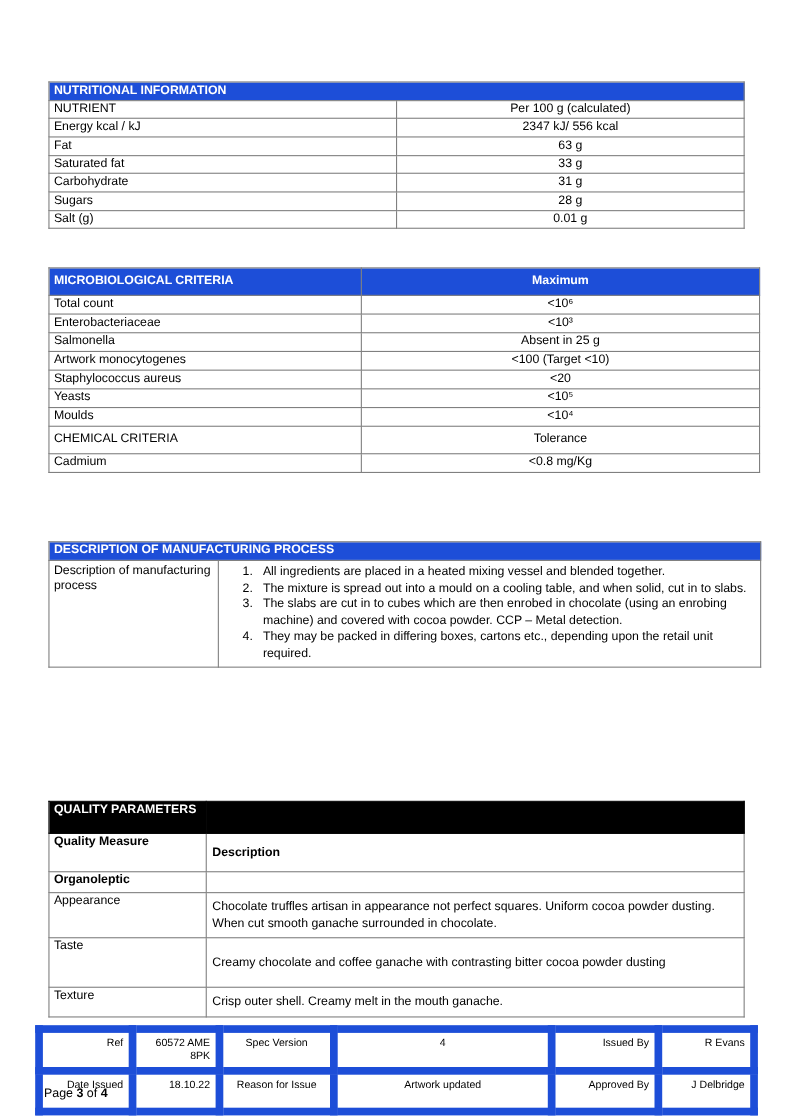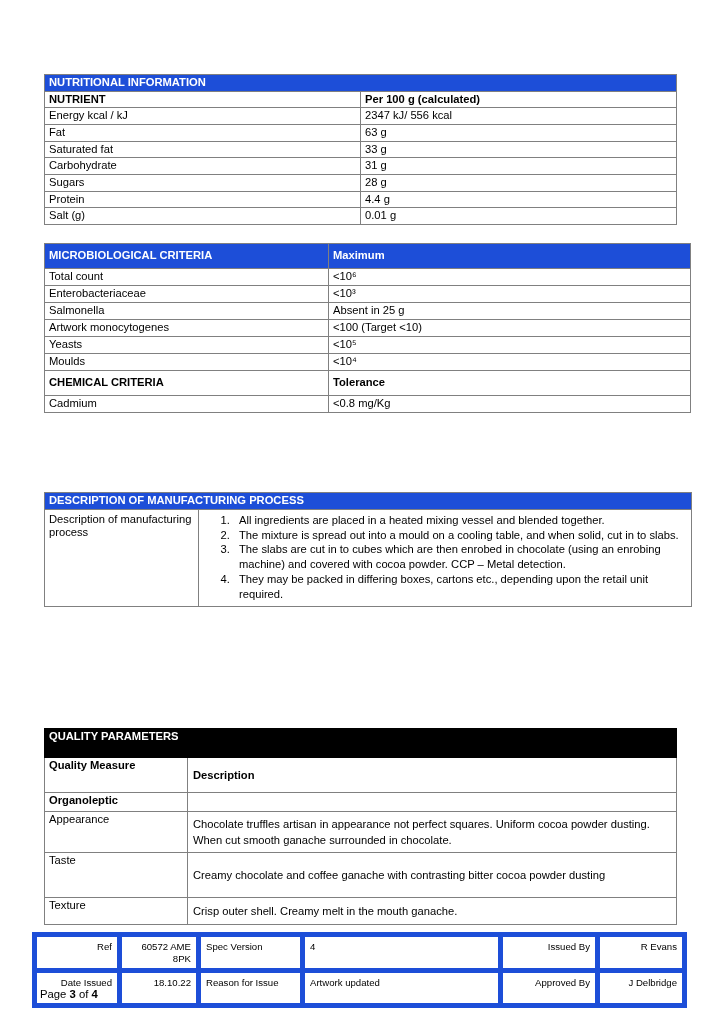--- a/index.html
+++ b/index.html
@@ -36,23 +36,23 @@
   }
   .blackhead td {
     background: #1d4ed8;
     color: #ffffff;
     font-weight: bold;
     font-size: 11.6px;
     border: 1px solid #000000;
     padding: 2px 5px;
   }
   .boldrow td {
-    font-weight: bold;
-  }
-  .c { }
+    font-weight: normal;
+  }
+  .c { text-align: center; }
   .r { text-align: right; }
   .bold { font-weight: bold; }
 
   
   #tbl-nutrition {
     left: 44px;
     top: 74px;
     width: 632px;
   }
   #tbl-nutrition td { height: 13px; }
@@ -121,21 +121,21 @@
 
   
   #tbl-footer {
     left: 32px;
     top: 932px;
     width: 650px;
   }
   #tbl-footer td {
     font-size: 9.6px;
     padding: 4px 5px;
-    border: 5px solid #1d4ed8;
+    border: 7px solid #1d4ed8;
     vertical-align: top;
   }
   #tbl-footer tr.row1 td { height: 18px; }
   #tbl-footer tr.row2 td { height: 22px; }
 
   #page-number {
     position: absolute;
     left: 40px;
     top: 988px;
     font-size: 11.3px;
@@ -174,24 +174,20 @@
       </tr>
       <tr>
         <td>Carbohydrate</td>
         <td class="c">31 g</td>
       </tr>
       <tr>
         <td>Sugars</td>
         <td class="c">28 g</td>
       </tr>
       <tr>
-        <td>Protein</td>
-        <td class="c">4.4 g</td>
-      </tr>
-      <tr>
         <td>Salt (g)</td>
         <td class="c">0.01 g</td>
       </tr>
     </tbody>
   </table>
 
   <table class="doc" id="tbl-micro">
     <colgroup>
         <col style="width:284px">
         <col style="width:362px">
@@ -209,20 +205,24 @@
         <td>Enterobacteriaceae</td>
         <td class="c">&lt;10³</td>
       </tr>
       <tr>
         <td>Salmonella</td>
         <td class="c">Absent in 25 g</td>
       </tr>
       <tr>
         <td>Artwork monocytogenes</td>
         <td class="c">&lt;100 (Target &lt;10)</td>
+      </tr>
+      <tr>
+        <td>Staphylococcus aureus</td>
+        <td class="c">&lt;20</td>
       </tr>
       <tr>
         <td>Yeasts</td>
         <td class="c">&lt;10⁵</td>
       </tr>
       <tr>
         <td>Moulds</td>
         <td class="c">&lt;10⁴</td>
       </tr>
       <tr class="boldrow tall">

